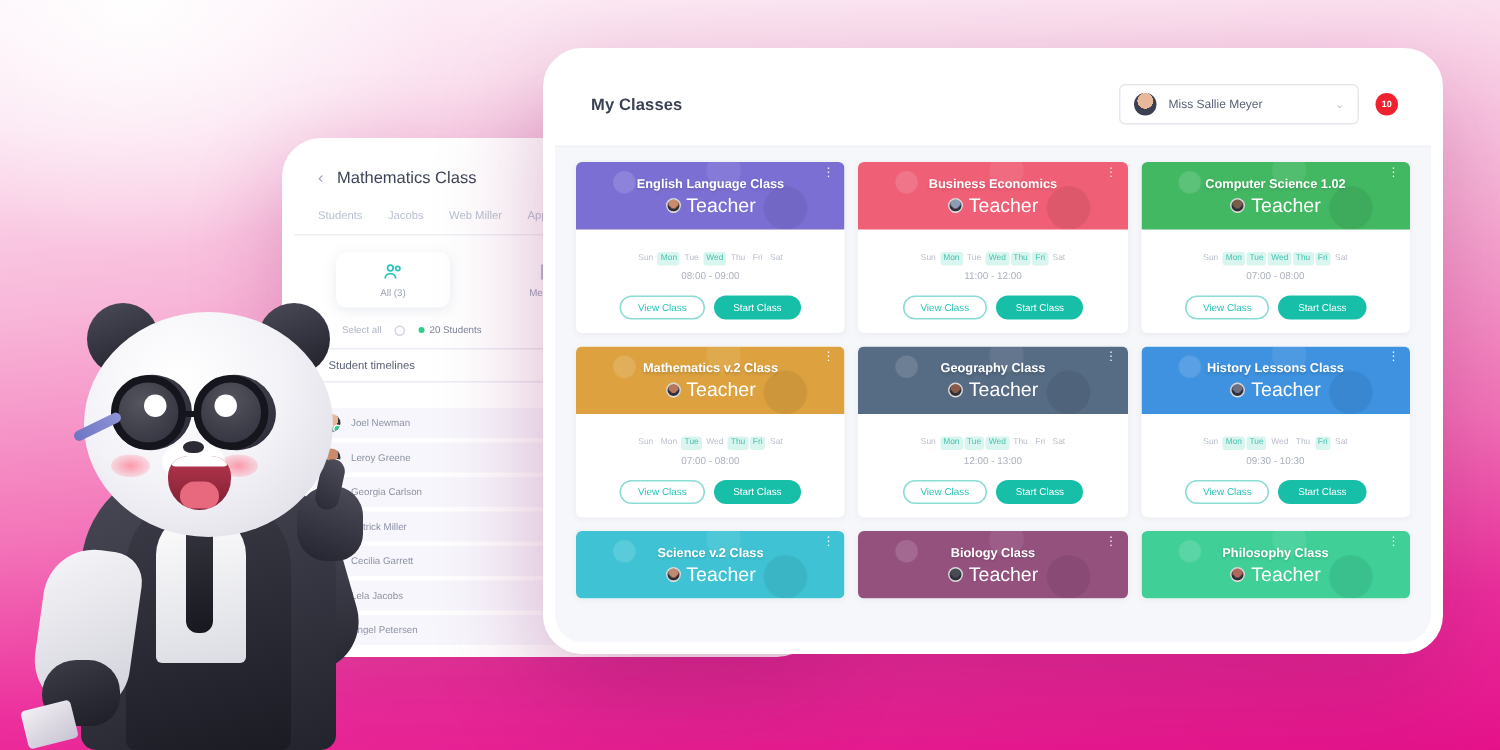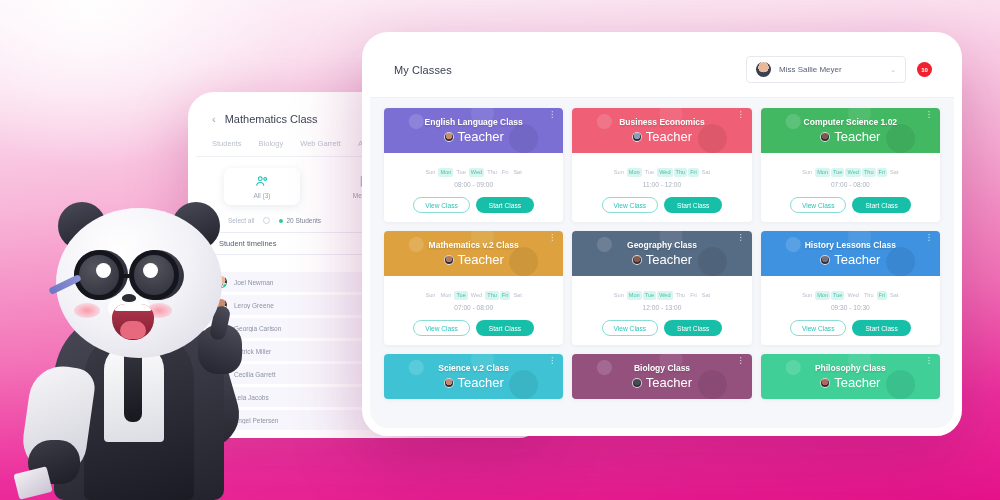--- a/index.html
+++ b/index.html
@@ -49,21 +49,21 @@
 
   
   .tablet-front-frame {
     position: absolute; left: 362px; top: 32px; width: 600px; height: 404px;
     border: 8px solid #fff; border-radius: 26px;
     background: #fff;
     box-shadow: 0 26px 70px rgba(140,15,95,.32);
   }
   .tf { position: absolute; left: 370px; top: 40px; width: 584px; height: 388px; background: #fff; border-radius: 18px; overflow: hidden; display: flex; flex-direction: column; }
   .tf-topbar { display: flex; align-items: center; justify-content: space-between; padding: 16px 22px 14px 24px; border-bottom: 1px solid #f0f1f5; }
-  .tf-title { font-size: 11px; font-weight: 400; color: #3a4152; letter-spacing: .1px; }
+  .tf-title { font-size: 11px; font-weight: 700; color: #3a4152; letter-spacing: .1px; }
   .tf-topright { display: flex; align-items: center; gap: 11px; }
   .tf-userselect { display: flex; align-items: center; gap: 8px; border: 1px solid #e6e8ee; border-radius: 4px; padding: 5px 9px; width: 160px; }
   .tf-userav { width: 15px; height: 15px; border-radius: 50%; flex: 0 0 auto; }
   .tf-username { font-size: 8px; color: #5b6276; flex: 1; }
   .tf-caret { font-size: 7px; color: #b9bfcd; }
   .tf-bell { width: 15px; height: 15px; border-radius: 50%; background: #f0212f; color: #fff; font-size: 6px; display: flex; align-items: center; justify-content: center; font-weight: 700; }
   .tf-actionbar { display: flex; justify-content: flex-end; padding: 8px 22px 10px; border-bottom: 1px solid #f0f1f5; }
   .tf-addbtn { background: #2bc4b8; color: #fff; font-size: 8.5px; font-weight: 600; padding: 8px 20px; border-radius: 4px; border: none; }
   .tf-grid { flex: 1; background: #f6f7fa; padding: 10px 14px; display: grid; grid-template-columns: repeat(3, 1fr); gap: 9px; align-content: start; }
 
@@ -131,22 +131,22 @@
 <div class="glow-tl"></div>
 
 <div class="tablet-back-frame"></div>
 <div class="tb-inner">
   <div class="tb-head">
     <span class="tb-back-arrow">‹</span>
     <span class="tb-title">Mathematics Class</span>
   </div>
   <div class="tb-tabs">
     <span class="tb-tab">Students</span>
-    <span class="tb-tab">Biology</span>
-    <span class="tb-tab">Web Garrett</span>
+    <span class="tb-tab">Jacobs</span>
+    <span class="tb-tab">Web Miller</span>
     <span class="tb-tab">Applications</span>
     <span class="tb-tab">Blo</span>
   </div>
   <div class="tb-tools">
     <div class="tb-tool sel">
       <svg viewBox="0 0 24 24" fill="none" stroke="#2bc4b8" stroke-width="2">
           <circle cx="9" cy="8" r="3.2"></circle>
           <path d="M3 20c0-3.3 2.7-5.5 6-5.5s6 2.2 6 5.5"></path>
           <circle cx="17.5" cy="8.5" r="2.4"></circle>
         </svg>

